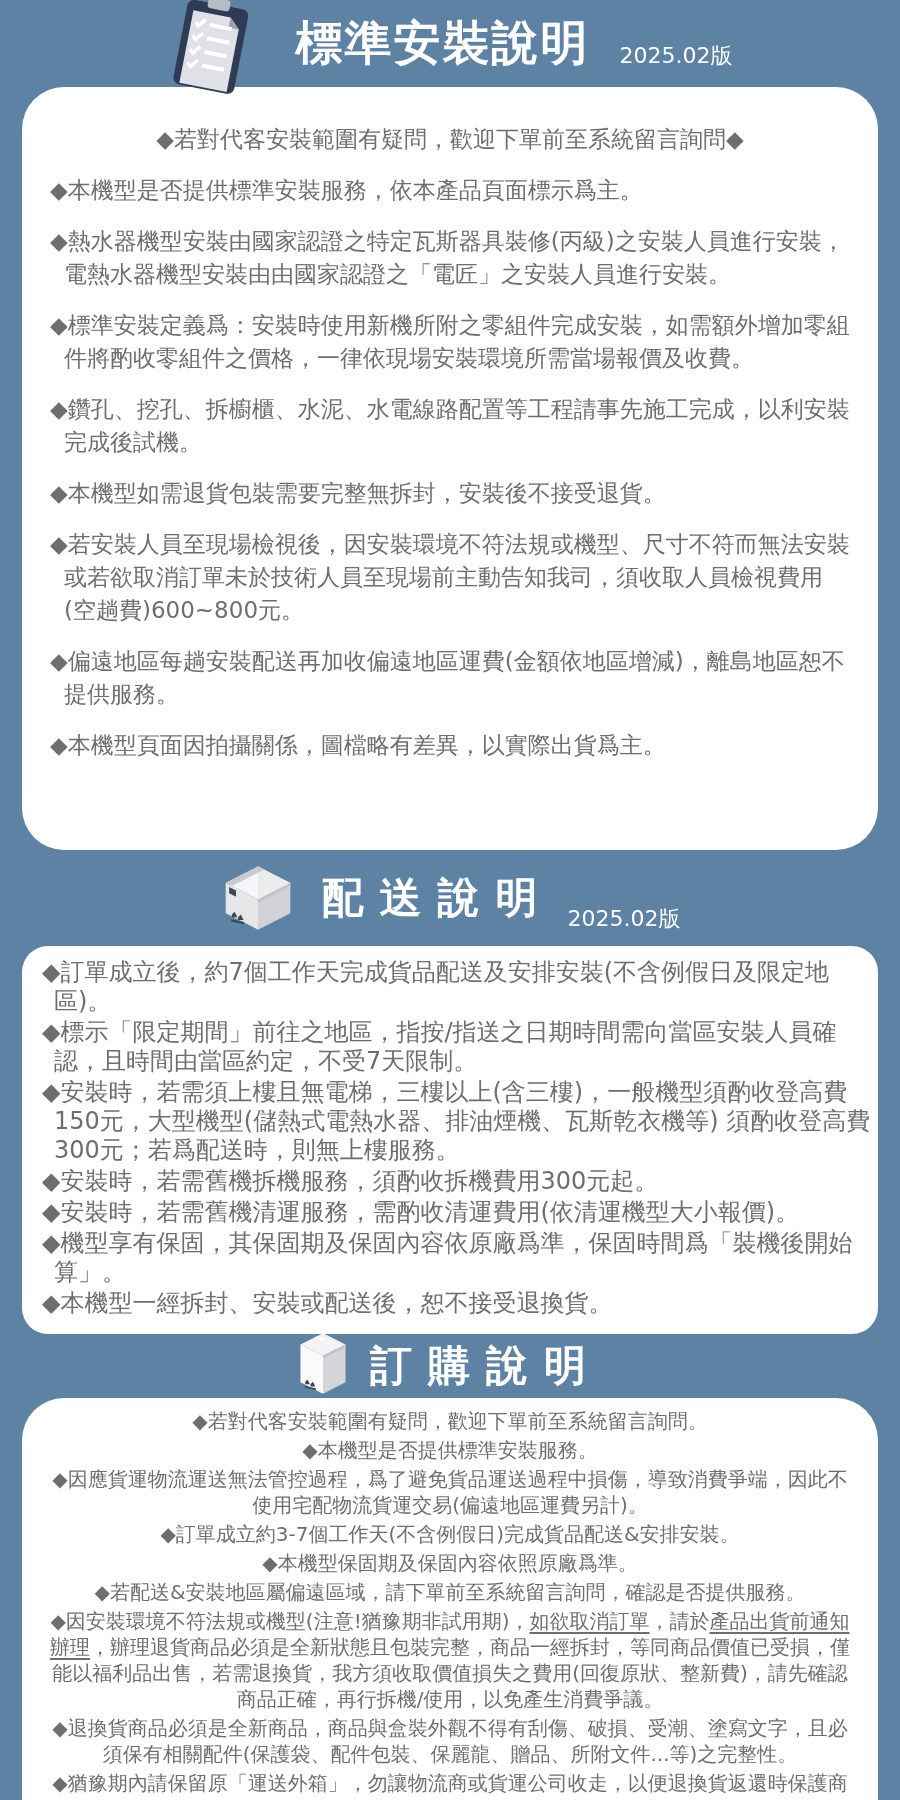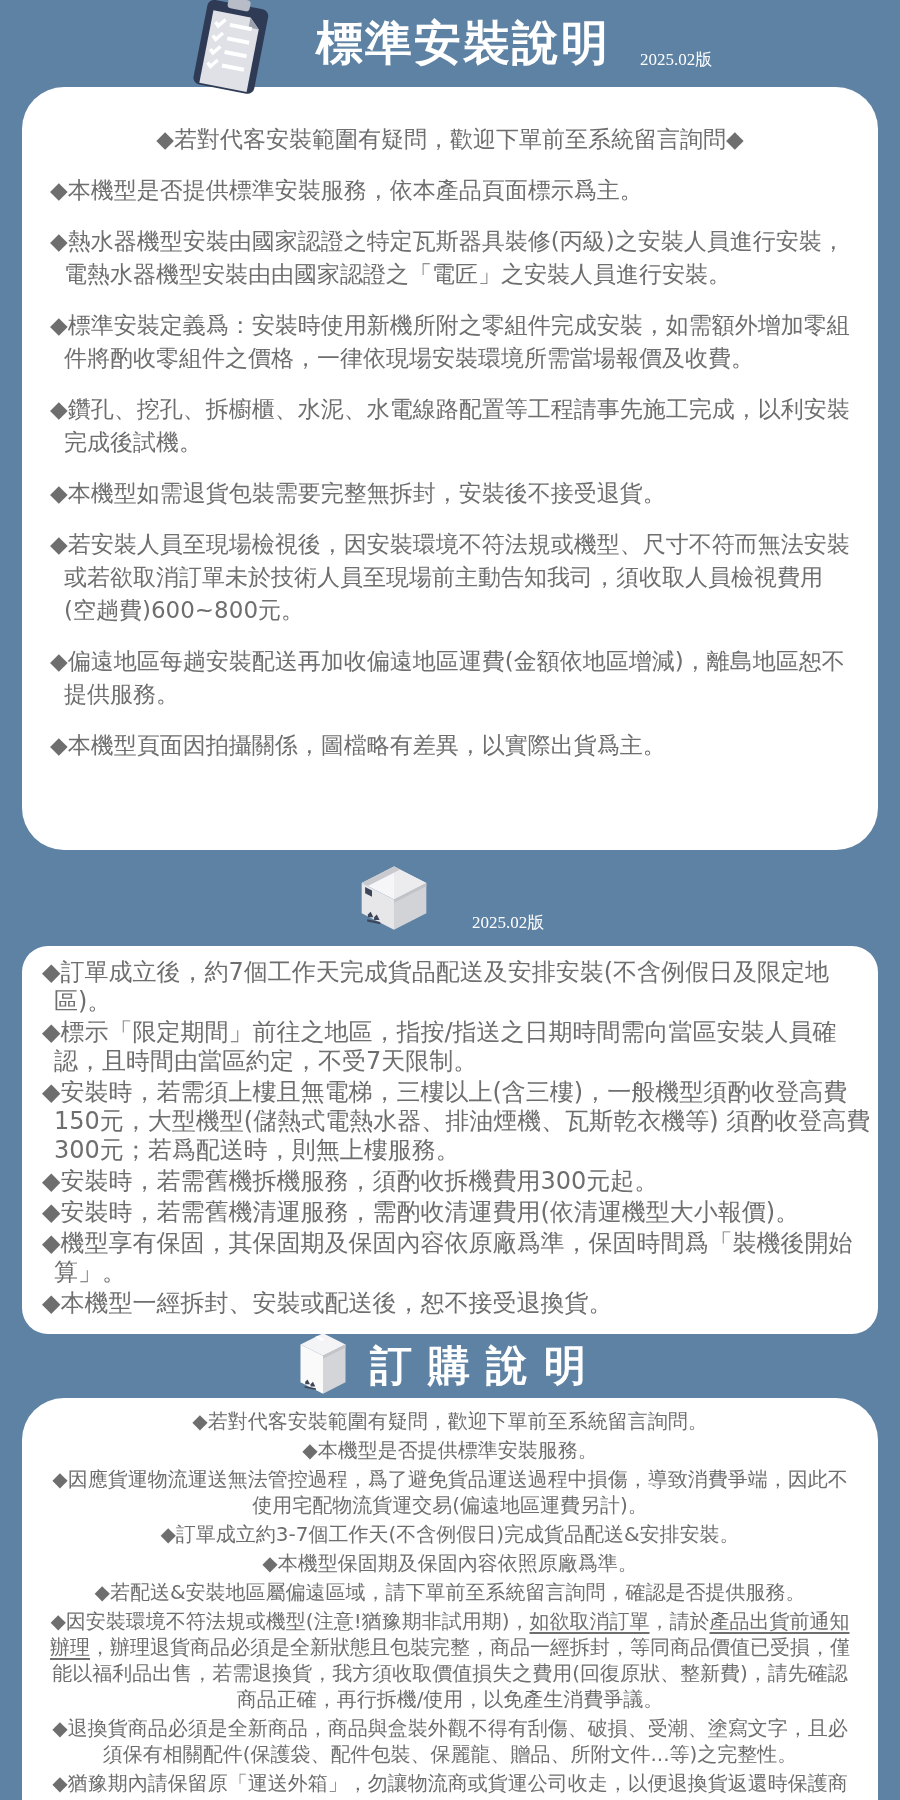--- a/index.html
+++ b/index.html
@@ -21,24 +21,23 @@
     color: #fff;
   }
   .sec-header .icon { flex: 0 0 auto; line-height: 0; }
   .sec-title {
     margin: 0;
     font-weight: 700;
     color: #fff;
     white-space: nowrap;
   }
   .version {
-    font-size: 17px;
+    font-size: 22px;
     color: #fff;
     align-self: flex-end;
-    font-family: Liberation Serif, serif;
   }
 
   .header-install { height: 87px; }
   .header-install .icon { margin-right: 42px; transform: translateY(2px); }
   .header-install .sec-title { font-size: 47px; letter-spacing: 2px; }
   .header-install .version { margin-left: 30px; padding-bottom: 16px; }
 
   .header-delivery { height: 96px; }
   .header-delivery .icon { margin-right: 26px; }
   .header-delivery .sec-title { font-size: 42px; letter-spacing: 16px; }
@@ -150,20 +149,21 @@
         <polygon points="55,2 64,6.5 17,30.5 8,26" fill="#C9CACF"></polygon>
         <polygon points="8,26 55,50 55,94 8,70" fill="#E7E7EA"></polygon>
         <polygon points="55,50 102,26 102,70 55,94" fill="#D2D3D7"></polygon>
         <polygon points="55,50 102,26 102,31 55,55" fill="#C2C3C8"></polygon>
         <polygon points="13,32 23,37 23,46 13,41" fill="#3E4659"></polygon>
         <polygon points="17,72 21,68 25,76 17,76" fill="#3E4659"></polygon>
         <polygon points="26,76 30,72 34,80 26,80" fill="#3E4659"></polygon>
         <polygon points="16,79 35,83 35,86 16,82" fill="#3E4659"></polygon>
       </svg>
     </span>
+    <h2 class="sec-title">配送說明</h2>
     <span class="version">2025.02版</span>
   </div>
 
   <section class="card card-delivery">
       <p class="term"><span>◆訂單成立後，約7個工作天完成貨品配送及安排安裝(不含例假日及限定地區)。</span></p>
       <p class="term"><span>◆標示「限定期間」前往之地區，指按/指送之日期時間需向當區安裝人員確認，且時間由當區約定，不受7天限制。</span></p>
       <p class="term"><span>◆安裝時，若需須上樓且無電梯，三樓以上(含三樓)，一般機型須酌收登高費150元，大型機型(儲熱式電熱水器、排油煙機、瓦斯乾衣機等) 須酌收登高費300元；若爲配送時，則無上樓服務。</span></p>
       <p class="term"><span>◆安裝時，若需舊機拆機服務，須酌收拆機費用300元起。</span></p>
       <p class="term"><span>◆安裝時，若需舊機清運服務，需酌收清運費用(依清運機型大小報價)。</span></p>
       <p class="term"><span>◆機型享有保固，其保固期及保固內容依原廠爲準，保固時間爲「裝機後開始算」。</span></p>

